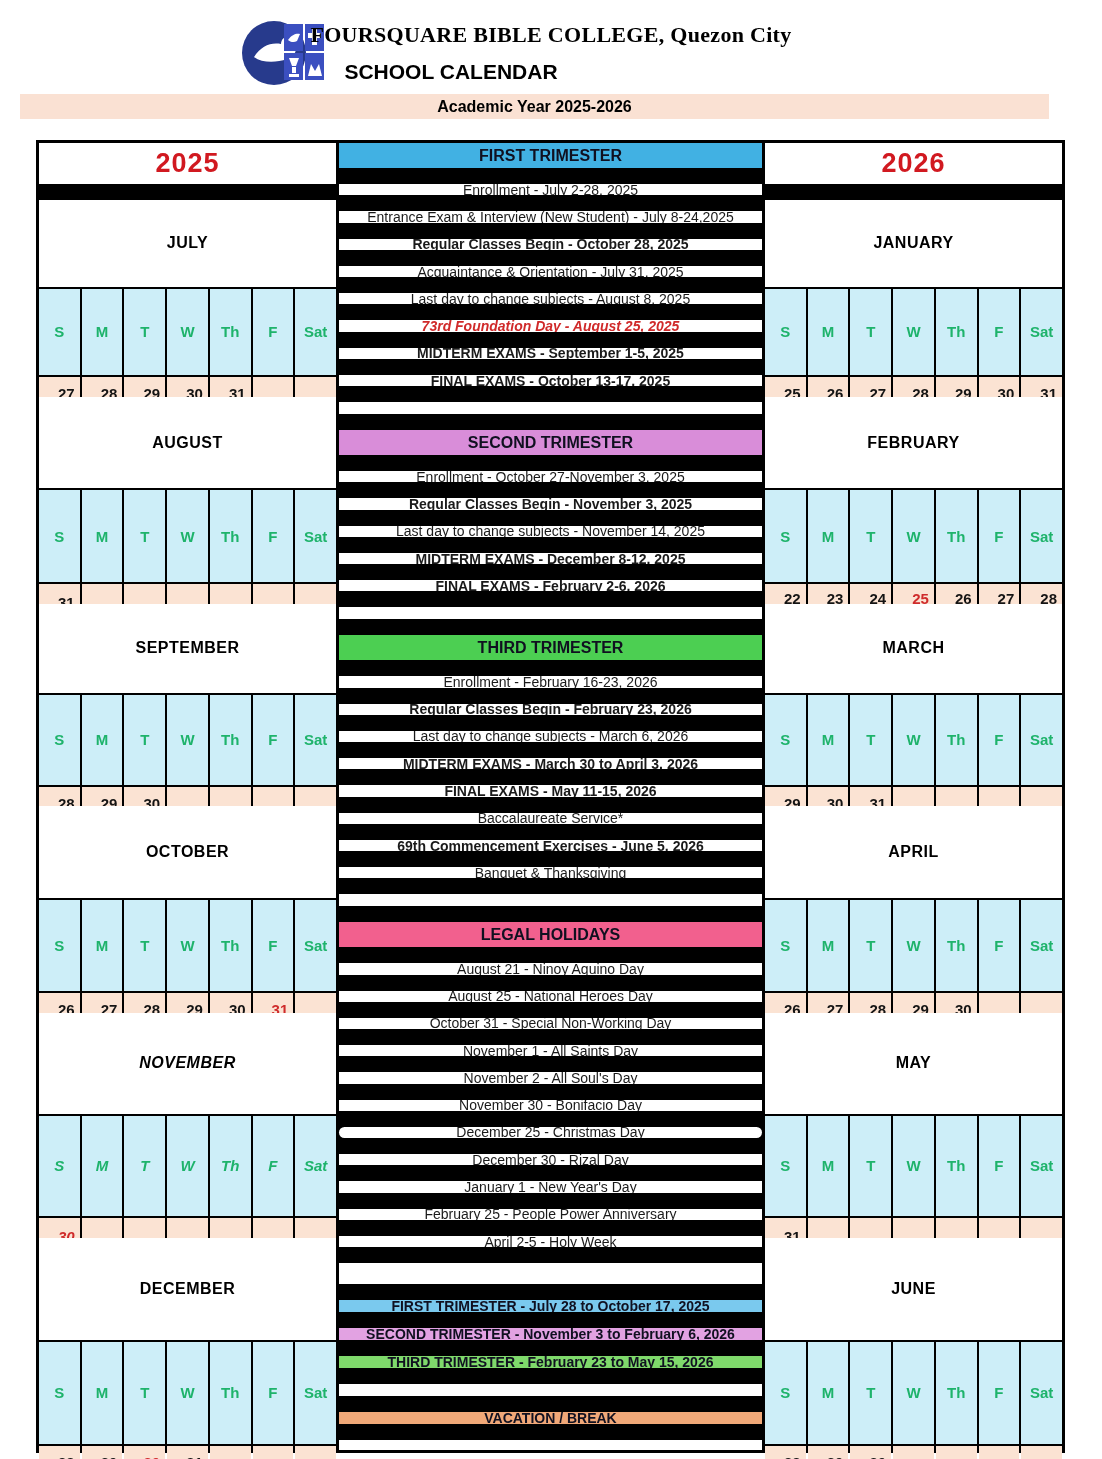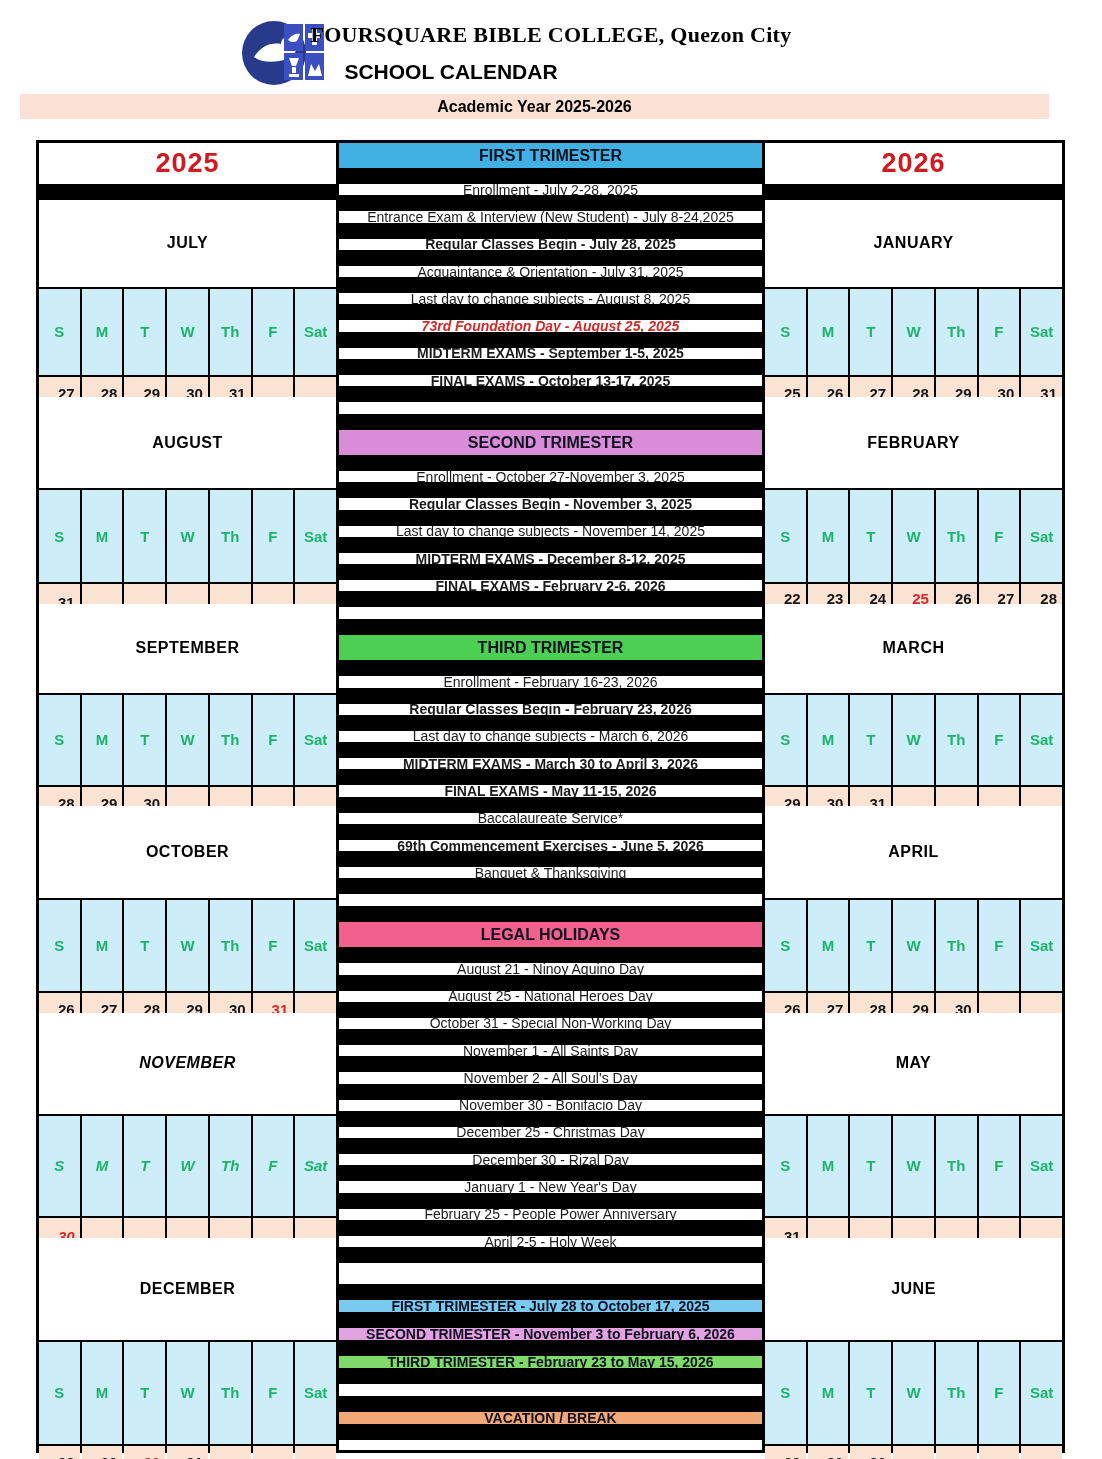--- a/index.html
+++ b/index.html
@@ -514,21 +514,21 @@
               <div class="cell"></div>
               <div class="cell"></div>
             </div>
           </div>
         </div>
       </div>
     <div class="col col-mid">
         <div class="mrow band" style="flex: 58 1 0px; background: rgb(65, 177, 227);">FIRST TRIMESTER</div>
         <div class="mrow event" style="flex: 26 1 0px;">Enrollment - July 2-28, 2025</div>
         <div class="mrow event" style="flex: 26 1 0px;">Entrance Exam &amp; Interview (New Student) - July 8-24,2025</div>
-        <div class="mrow event b" style="flex: 26 1 0px;">Regular Classes Begin - July 28, 2025</div>
+        <div class="mrow event b" style="flex: 26 1 0px;">Regular Classes Begin - October 28, 2025</div>
         <div class="mrow event" style="flex: 26 1 0px;">Acquaintance &amp; Orientation - July 31, 2025</div>
         <div class="mrow event" style="flex: 26 1 0px;">Last day to change subjects - August 8, 2025</div>
         <div class="mrow event redtext" style="flex: 26 1 0px;">73rd Foundation Day - August 25, 2025</div>
         <div class="mrow event b" style="flex: 26 1 0px;">MIDTERM EXAMS - September 1-5, 2025</div>
         <div class="mrow event b" style="flex: 26 1 0px;">FINAL EXAMS - October 13-17, 2025</div>
         <div class="mrow blank" style="flex: 27 1 0px;"></div>
         <div class="mrow band" style="flex: 58 1 0px; background: rgb(217, 141, 217);">SECOND TRIMESTER</div>
         <div class="mrow event" style="flex: 26 1 0px;">Enrollment - October 27-November 3, 2025</div>
         <div class="mrow event b" style="flex: 26 1 0px;">Regular Classes Begin - November 3, 2025</div>
         <div class="mrow event" style="flex: 26 1 0px;">Last day to change subjects - November 14, 2025</div>
@@ -545,21 +545,21 @@
         <div class="mrow event b" style="flex: 26 1 0px;">69th Commencement Exercises - June 5, 2026</div>
         <div class="mrow event" style="flex: 26 1 0px;">Banquet &amp; Thanksgiving</div>
         <div class="mrow blank" style="flex: 27 1 0px;"></div>
         <div class="mrow band" style="flex: 58 1 0px; background: rgb(242, 96, 142);">LEGAL HOLIDAYS</div>
         <div class="mrow event" style="flex: 26 1 0px;">August 21 - Ninoy Aquino Day</div>
         <div class="mrow event" style="flex: 26 1 0px;">August 25 - National Heroes Day</div>
         <div class="mrow event" style="flex: 26 1 0px;">October 31 - Special Non-Working Day</div>
         <div class="mrow event" style="flex: 26 1 0px;">November 1 - All Saints Day</div>
         <div class="mrow event" style="flex: 26 1 0px;">November 2 - All Soul's Day</div>
         <div class="mrow event" style="flex: 26 1 0px;">November 30 - Bonifacio Day</div>
-        <div class="mrow event" style="flex: 26 1 0px;">December 25 - Christmas Day</div>
+        <div class="mrow event" style="flex: 26 1 0px; border-radius: 8px;">December 25 - Christmas Day</div>
         <div class="mrow event" style="flex: 26 1 0px;">December 30 - Rizal Day</div>
         <div class="mrow event" style="flex: 26 1 0px;">January 1 - New Year's Day</div>
         <div class="mrow event" style="flex: 26 1 0px;">February 25 - People Power Anniversary</div>
         <div class="mrow event" style="flex: 26 1 0px;">April 2-5 - Holy Week</div>
         <div class="mrow blank2" style="flex: 48 1 0px;"></div>
         <div class="mrow legend-row" style="flex: 28 1 0px; background: rgb(122, 201, 238);">FIRST TRIMESTER - July 28 to October 17, 2025</div>
         <div class="mrow legend-row" style="flex: 28 1 0px; background: rgb(226, 162, 226);">SECOND TRIMESTER - November 3 to February 6, 2026</div>
         <div class="mrow legend-row" style="flex: 28 1 0px; background: rgb(127, 217, 107);">THIRD TRIMESTER - February 23 to May 15, 2026</div>
         <div class="mrow blank" style="flex: 27 1 0px;"></div>
         <div class="mrow legend-row" style="flex: 28 1 0px; background: rgb(240, 168, 120);">VACATION / BREAK</div>

